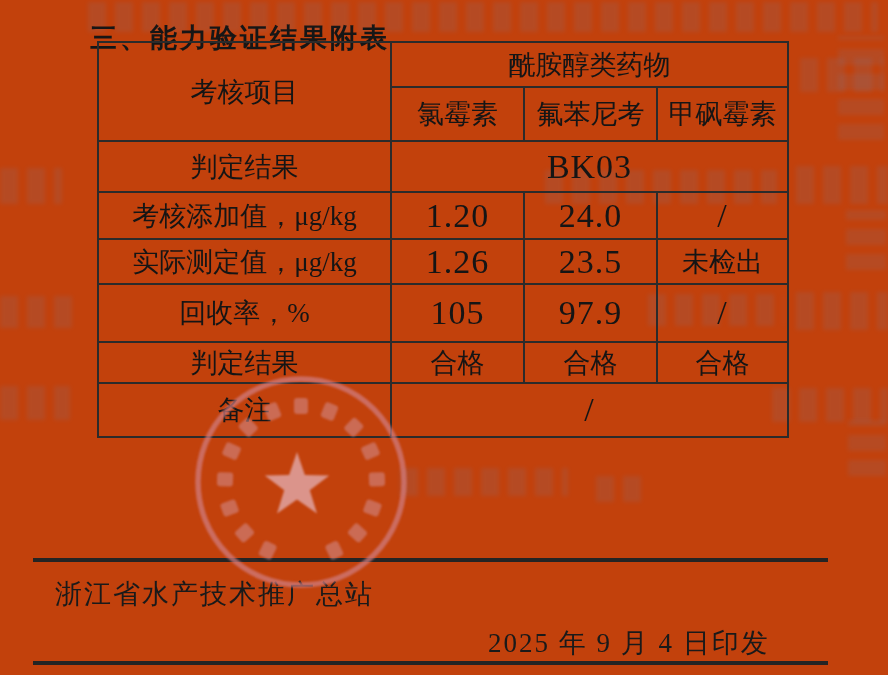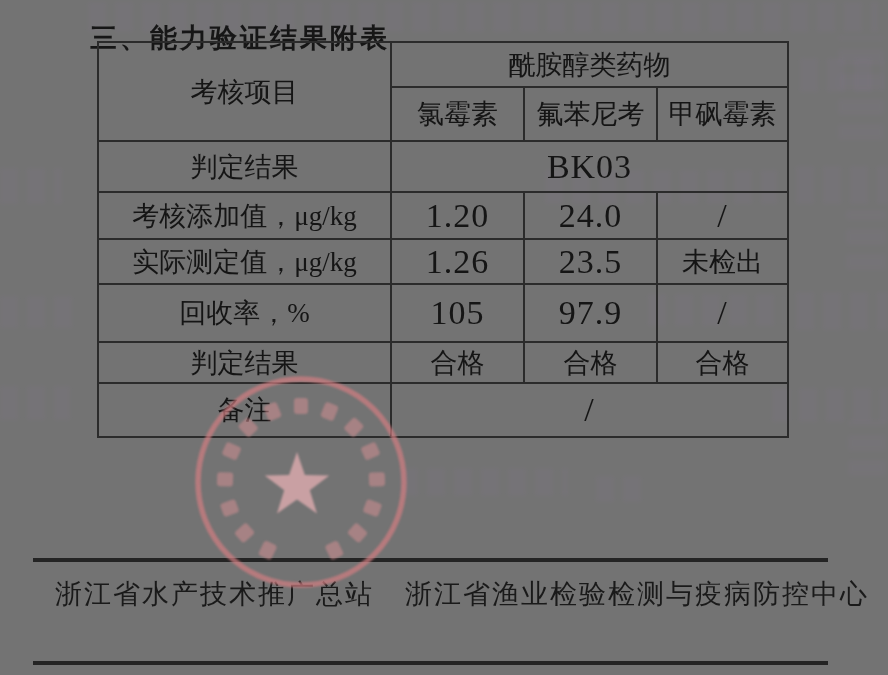--- a/index.html
+++ b/index.html
@@ -1,19 +1,19 @@
 <!DOCTYPE html>
 <html><head>
 <meta charset="utf-8">
 <style>
   html,body{margin:0;padding:0;background:#e8e8e8;}
   .page{
     position:relative;
     width:888px;height:675px;
-    background:#737373;
+    background:#c2410c;
     overflow:hidden;
     font-family:"Liberation Serif","DejaVu Serif",serif;
     color:#1c1c1c;
   }
   
   .ghost{
     position:absolute;
     filter:blur(2px);
     opacity:.55;
     pointer-events:none;
@@ -48,21 +48,21 @@
     width:216px;height:216px;
     pointer-events:none;z-index:6;
     opacity:.9;
   }
   .footer-rule{
     position:absolute;left:33px;width:795px;height:4px;
     background:#242424;
   }
   .footer-issuers{
     position:absolute;left:55px;top:576px;
-    display:flex;gap:31px;
+    display:flex;gap:46px;
     font-size:27px;letter-spacing:2px;color:#1a1a1a;
     white-space:nowrap;
   }
   .footer-date{
     position:absolute;left:488px;top:625px;
     font-size:27px;letter-spacing:2px;color:#1a1a1a;
     white-space:nowrap;
   }
 </style>
 </head>
@@ -195,17 +195,17 @@
         <g transform="translate(108,108) rotate(338) translate(0,-76)">
             <rect x="-7" y="-8" width="14" height="16" rx="3"></rect>
           </g>
       </g>
     </g>
   </svg>
 
   <div class="footer-rule" style="top:558px;"></div>
   <div class="footer-issuers">
     <span>浙江省水产技术推广总站</span>
-    <span>浙江省渔业检验检测与疫病防控中心</span>
   </div>
+  <div class="footer-date">2025 年 9 月 4 日印发</div>
   <div class="footer-rule" style="top:661px;"></div>
 
 </div>
 
 </body></html>

